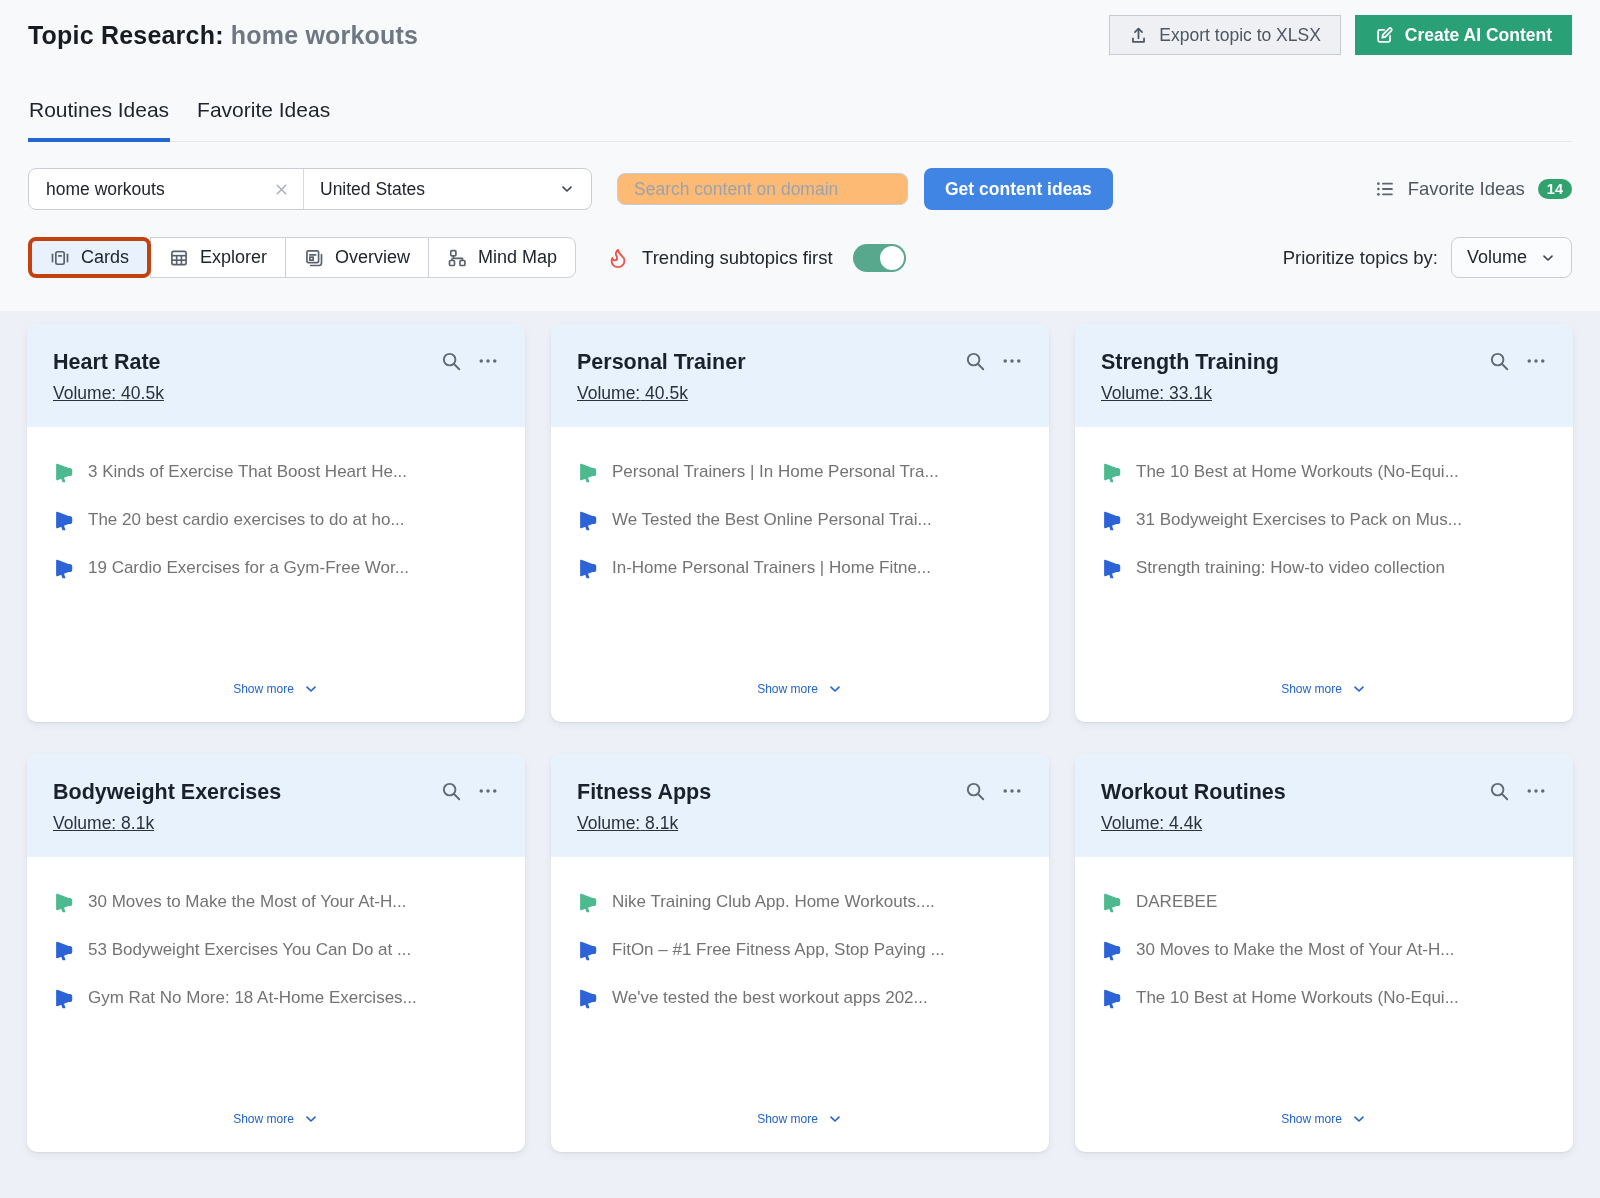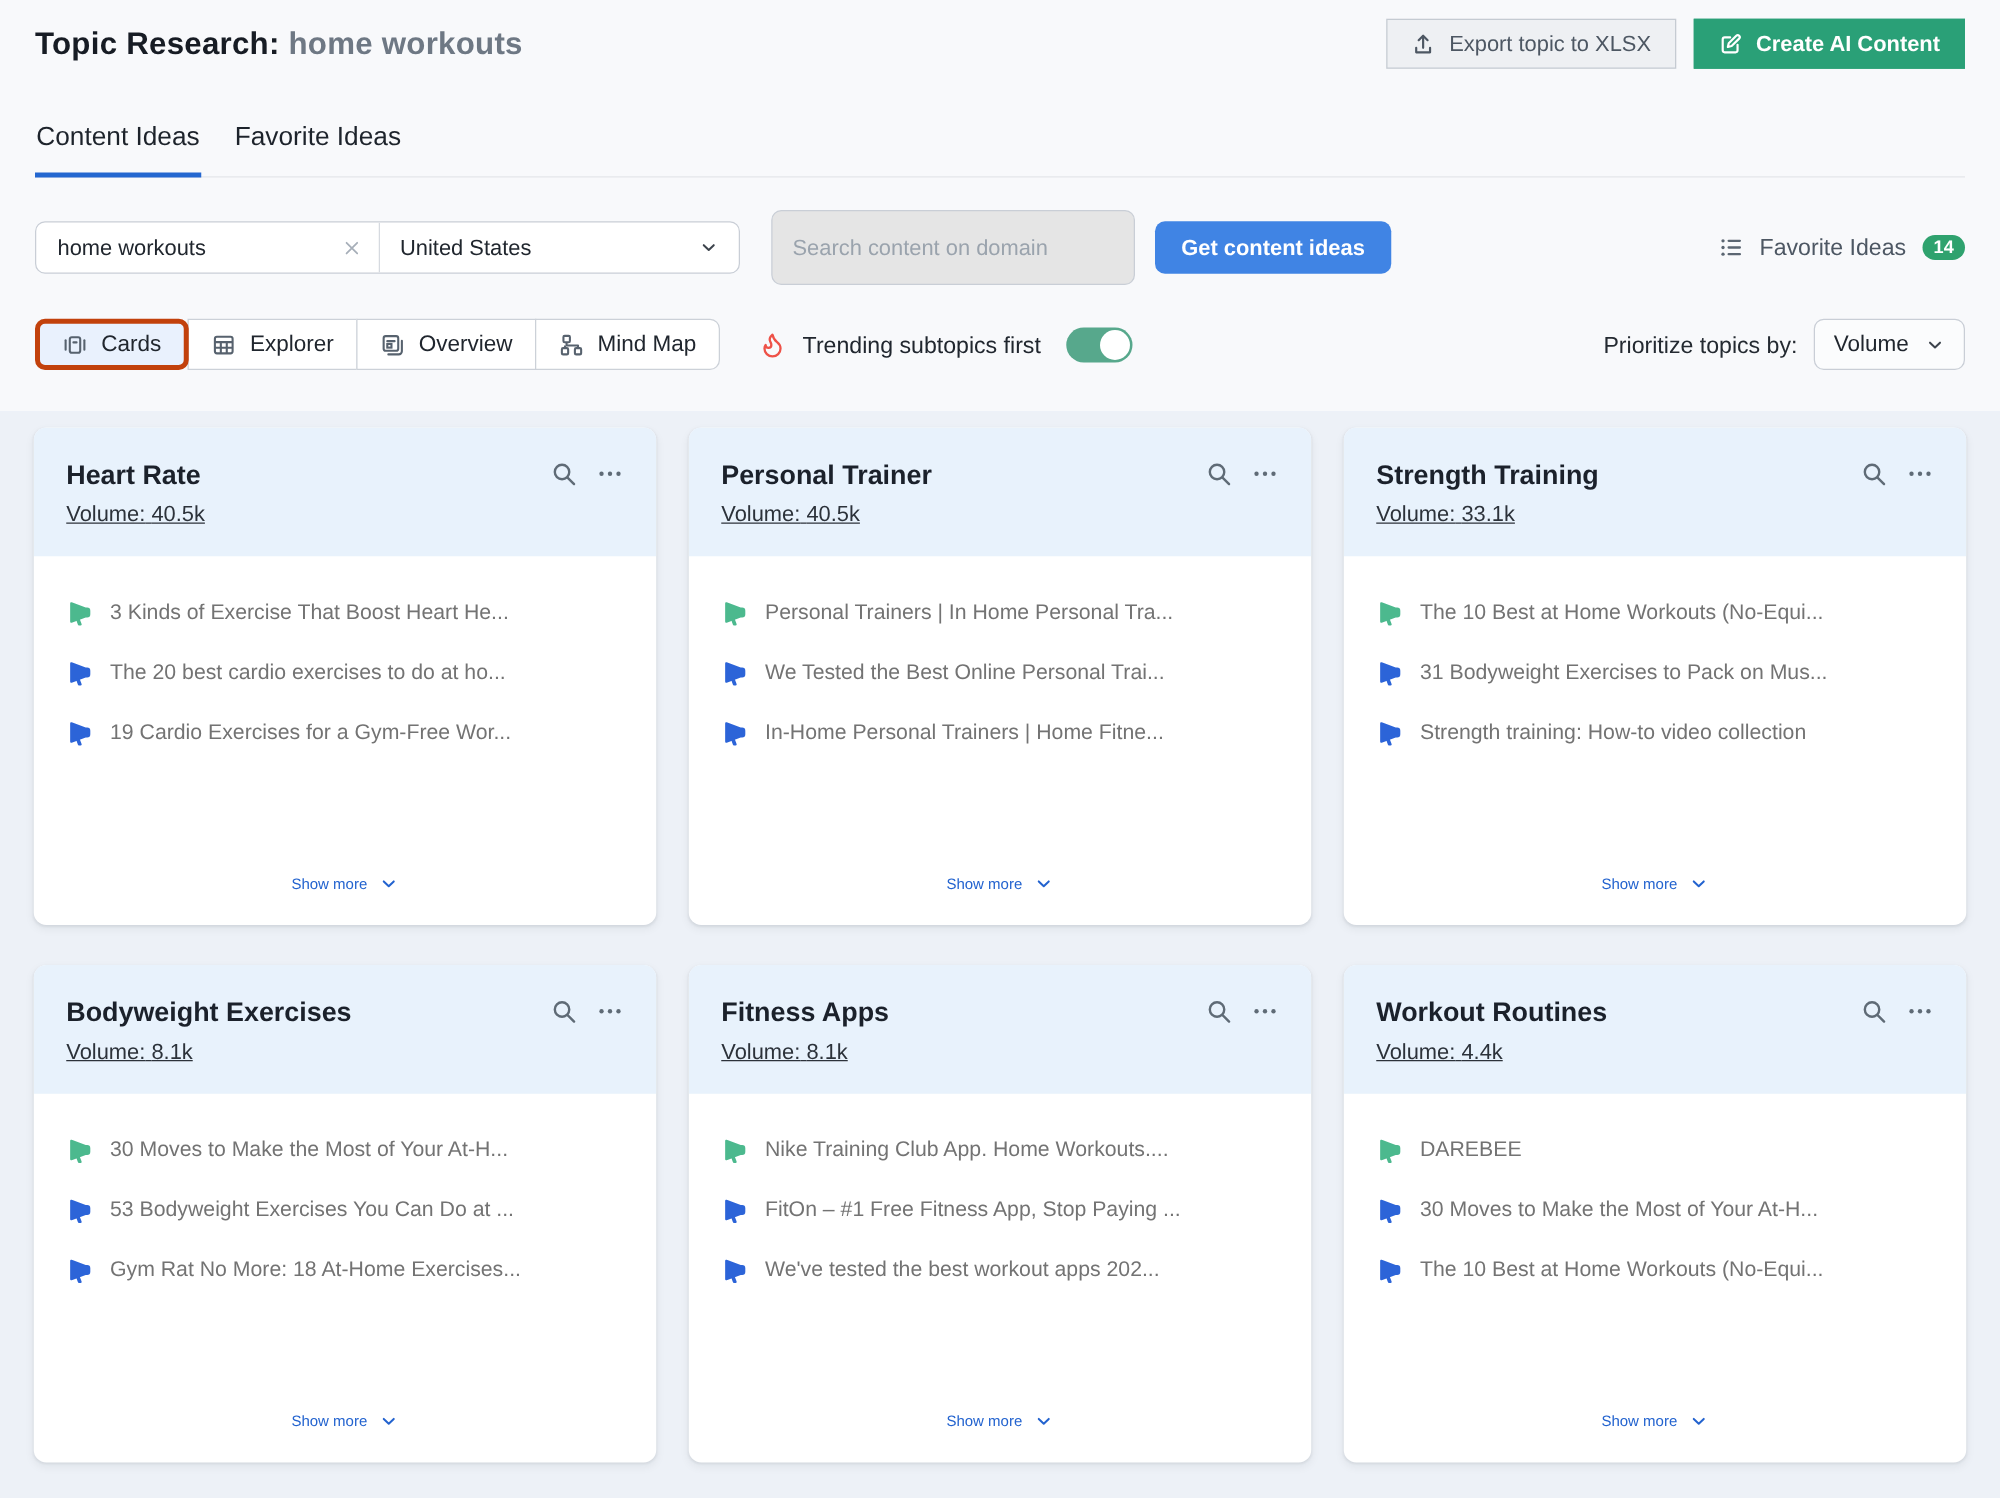--- a/index.html
+++ b/index.html
@@ -37,23 +37,23 @@
   .kw-box { flex: 0 0 269px; display: flex; align-items: center; padding: 0 13px 0 15px;
             border-right: 1px solid #d6dae0; }
   .kw-box input { flex: 1; min-width: 0; border: none; outline: none; background: transparent;
                   font-family: inherit; font-size: 17.5px; color: #20262e; }
   .clear-x { color: #a7afb9; cursor: pointer; }
   .clear-x svg { width: 17px; height: 17px; }
   .country { flex: 1; display: flex; align-items: center; justify-content: space-between;
              padding: 0 16px; font-size: 17.5px; cursor: pointer; }
   .chev { color: #3c434c; }
   .chev svg { width: 16px; height: 16px; }
-  .domain-input { margin-left: 25px; width: 291px; height: 60px; border: 1px solid #c9ced6;
+  .domain-input { margin-left: 25px; width: 291px; height: 32px; border: 1px solid #c9ced6;
                   border-radius: 8px; padding: 0 16px; font-family: inherit; font-size: 17.5px;
-                  color: #20262e; background: #e5e5e5; outline: none; }
+                  color: #20262e; background: #fdba74; outline: none; }
   .domain-input::placeholder { color: #9aa3ad; }
   .btn-get { margin-left: 16px; height: 42px; padding: 0 21px; border: none; border-radius: 8px;
              background: var(--accent-blue, #4084e4); color: #fff; font-family: inherit;
              font-size: 17.5px; font-weight: bold; cursor: pointer; }
   .fav-link { margin-left: auto; display: flex; align-items: center; gap: 13px;
               color: #4d5763; font-size: 18.5px; cursor: pointer; }
   .fav-link svg { width: 20px; height: 20px; color: #5b6672; }
   .badge { background: var(--badge-green, #2fa26e); color: #fff; font-size: 14.5px; font-weight: bold;
            border-radius: 12px; padding: 3px 9px; line-height: 1; }
 
@@ -192,21 +192,21 @@
             <svg viewBox="0 0 24 24">
               <use href="#i-compose"></use>
             </svg>
           </span>
         <span>Create AI Content</span>
       </button>
     </div>
   </div>
 
   <div class="tabs">
-    <div class="tab active">Content Ideas</div>
+    <div class="tab active">Routines Ideas</div>
     <div class="tab">Favorite Ideas</div>
   </div>
 
   <div class="row1">
     <div class="combo">
       <div class="kw-box">
         <input value="home workouts" style="">
         <span class="clear-x">
             <svg viewBox="0 0 24 24">
               <use href="#i-x"></use>

